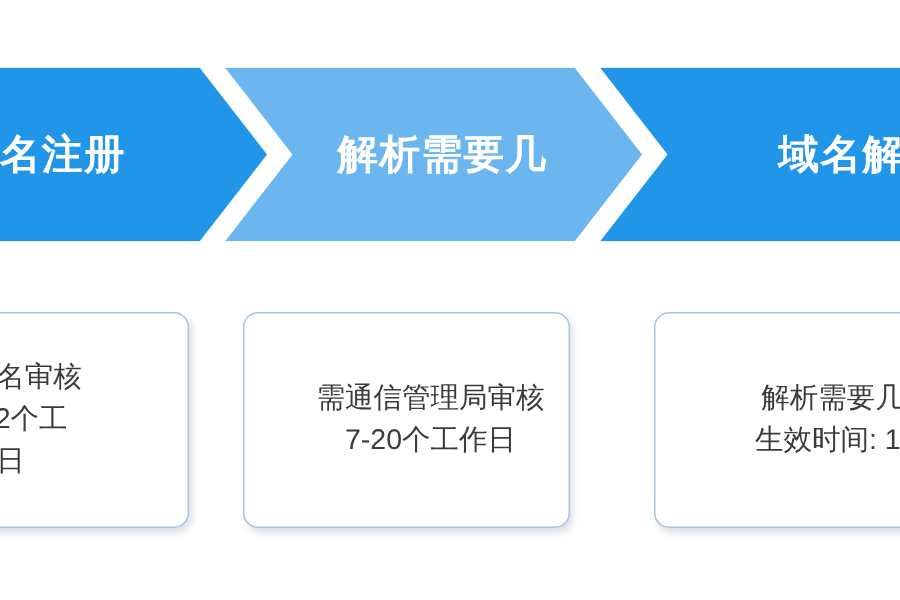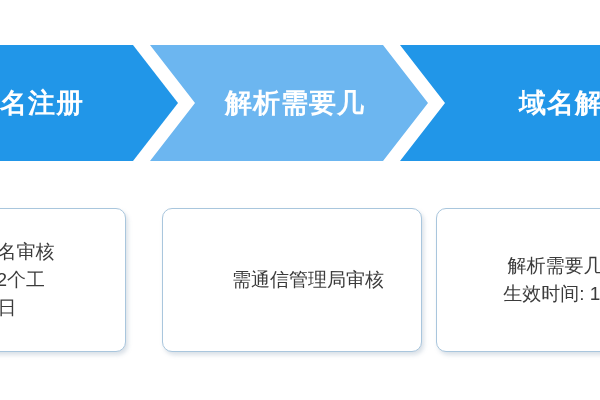--- a/index.html
+++ b/index.html
@@ -88,21 +88,21 @@
     border: 1px solid #a9c6dd;
     border-radius: 10px;
     box-shadow: 2px 3px 4px rgba(120, 145, 170, 0.28);
     display: flex;
     flex-direction: column;
     align-items: center;
     justify-content: center;
   }
 
   .box-1 { left: -112px; width: 238px; }
-  .box-2 { left: 162px; width: 260px; padding-left: 32px; }
+  .box-2 { left: 162px; width: 218px; padding-left: 32px; }
   .box-3 { left: 436px; width: 238px; }
 
   .box-line {
     color: #3b3b3b;
     font-size: 19px;
     line-height: 28px;
     white-space: nowrap;
     text-align: center;
   }
 </style>
@@ -128,20 +128,21 @@
   </div>
 
   <div class="box box-1">
     <div class="box-line">及实名审核</div>
     <div class="box-line">: 1-2个工</div>
     <div class="box-line">日</div>
   </div>
 
   <div class="box box-2">
     <div class="box-line">需通信管理局审核</div>
+    <div class="box-line">7-20个工作日</div>
   </div>
 
   <div class="box box-3">
     <div class="box-line">解析需要几</div>
     <div class="box-line">生效时间: 1-</div>
   </div>
 
 </div>
 
 </body></html>

